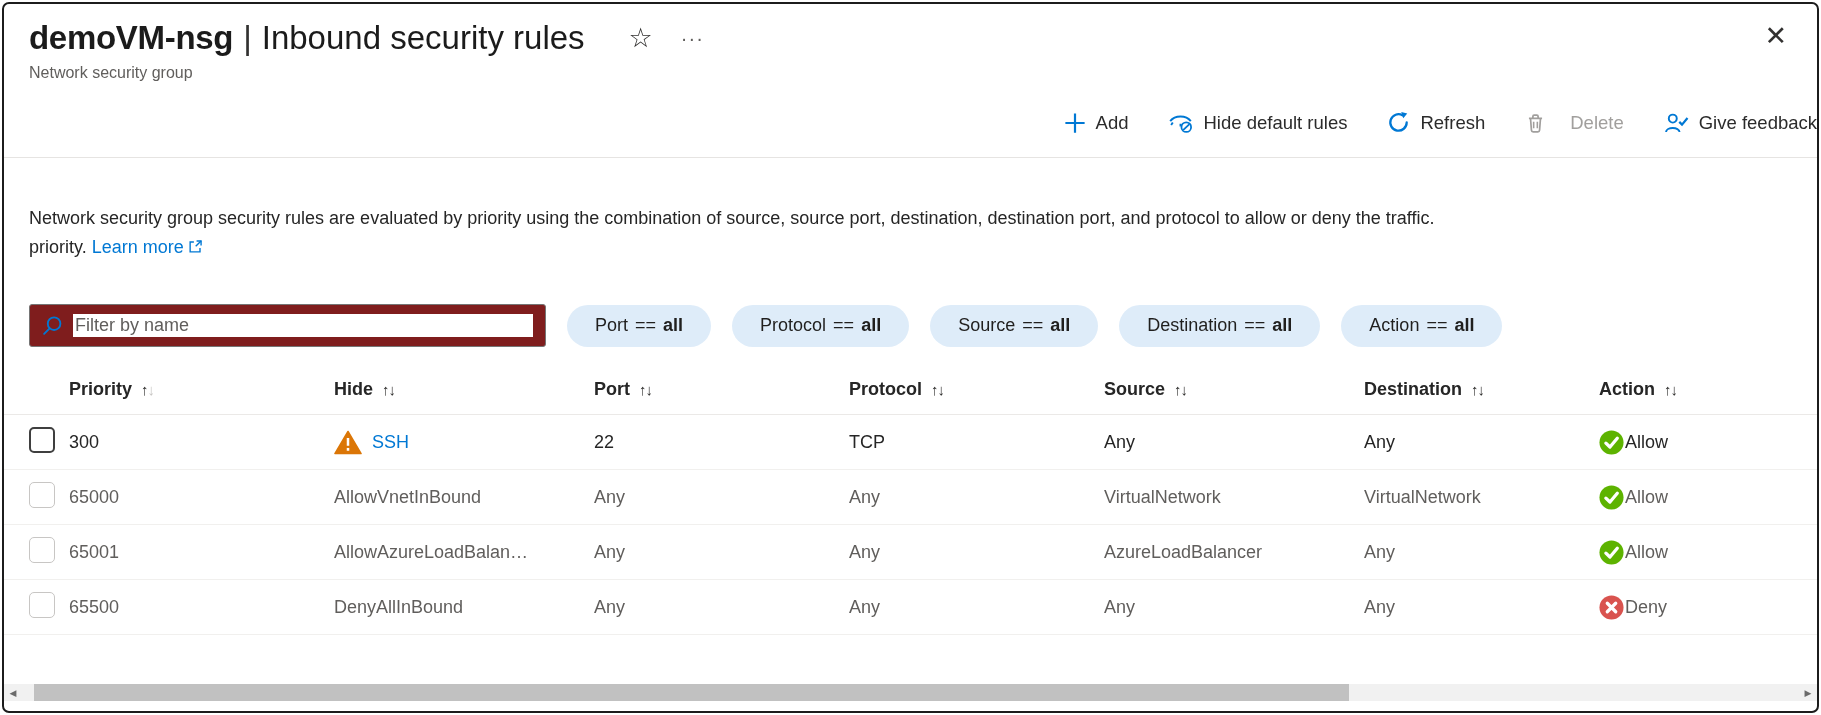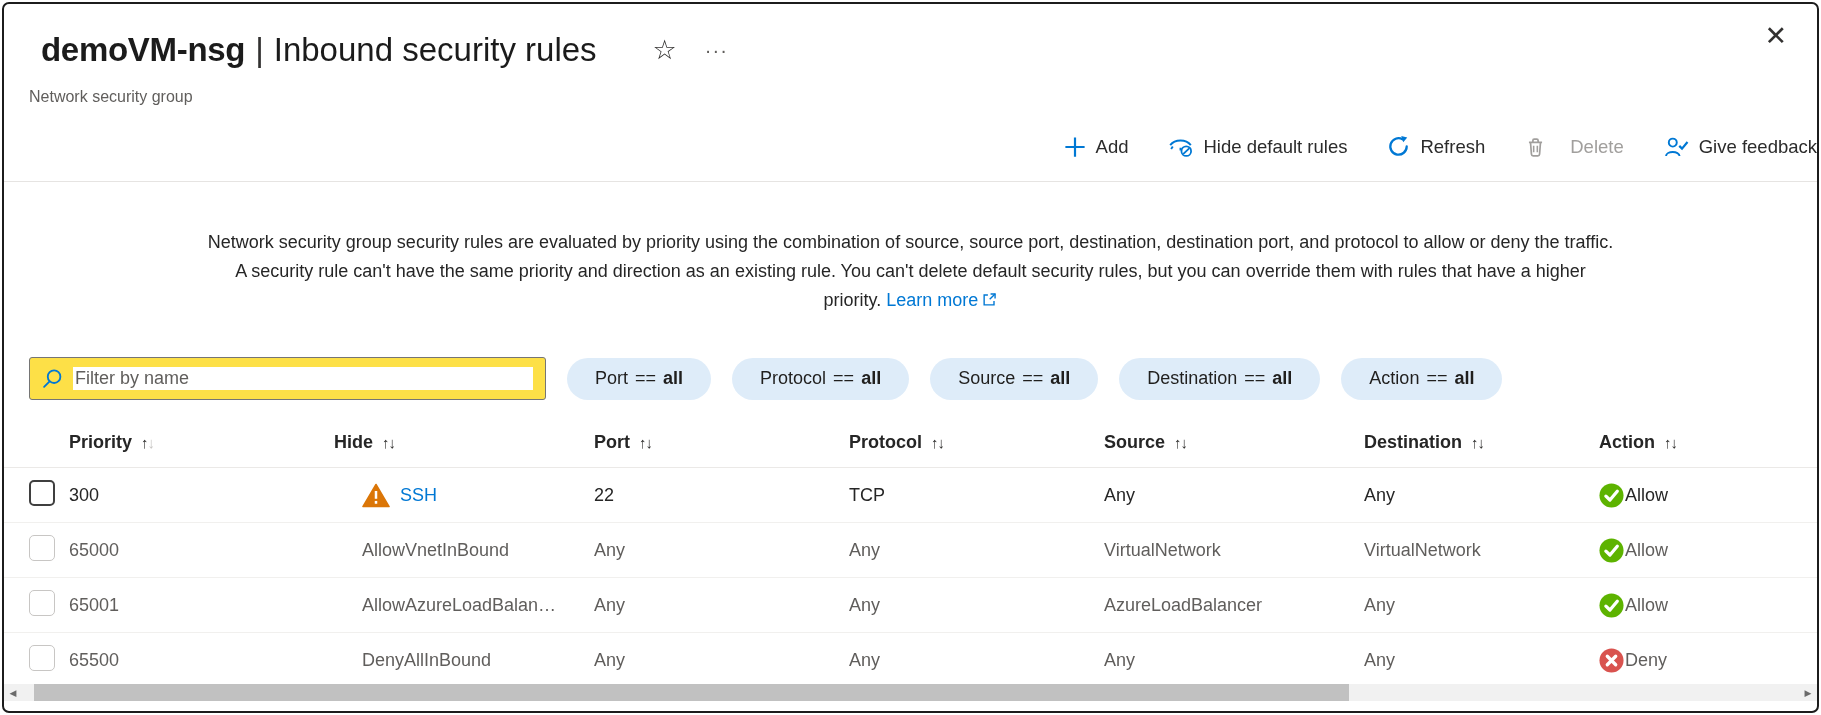--- a/index.html
+++ b/index.html
@@ -22,28 +22,28 @@
 
   
   .toolbar { display:flex; align-items:center; gap:40px; margin:25px 0 0 25px; height:31px;justify-content:flex-end; }
   .tb-btn { display:flex; align-items:center; gap:10px; background:none; border:none; padding:0;
             font-family:inherit; font-size:18.5px; color:#2b2b2b; cursor:pointer; }
   .tb-btn.disabled { color:#a19f9d; cursor:default;gap:24px; }
   .tb-icon { display:flex; align-items:center; }
   .divider { border-bottom:1px solid #e6e4e2; margin-top:19px; }
 
   
-  .description { margin:46px 25px 0 25px; font-size:18px; line-height:29px; color:#262626;text-align:center; }
+  .description { margin:46px 25px 0 25px; font-size:18px; line-height:29px; color:#262626; }
   .learn-more { color:#0078d4; text-decoration:none; cursor:pointer; }
   .ext-icon { margin-left:4px; vertical-align:-1px; }
 
   
   .filter-row { display:flex; align-items:center; margin:41px 0 0 25px; gap:21px; }
   .searchbox { width:517px; height:43px; border:1px solid #757575; border-radius:3px;
-               display:flex; align-items:center; padding:0 12px; gap:10px; background:#fde047; }
+               display:flex; align-items:center; padding:0 12px; gap:10px; background:#7f1d1d; }
   .searchbox input { border:none; outline:none; flex:1; font-size:18px; font-family:inherit; color:#323130; }
   .searchbox input::placeholder { color:#605e5c; opacity:1; }
   .pill { background:#deecf9; border:none; border-radius:22px; height:42px; padding:0 28px;
           display:flex; align-items:center; gap:7px; font-family:inherit; font-size:18px;
           color:#201f1e; cursor:pointer; }
   .pill .val { font-weight:700; }
 
   
   .table { margin-top:17px; }
   .grid { display:grid; grid-template-columns:40px 265px 260px 255px 255px 260px 235px 1fr;
@@ -51,39 +51,39 @@
   .thead { height:51px; font-size:18px; font-weight:700; color:#262626; border-bottom:1px solid #ebe9e7; }
   .th { display:flex; align-items:center; gap:9px; background:none; border:none; padding:0;
         font:inherit; color:inherit; cursor:pointer; }
   .sort { font-size:15px; font-weight:400; color:#323130; letter-spacing:-1px; }
   .sort .muted { color:#c8c6c4; }
   .trow { height:55px; font-size:18px; color:#605e5c; border-bottom:1px solid #f1f0ee; cursor:pointer; }
   .trow.emphasis { color:#262626; }
   .checkbox { width:26px; height:26px; border:1px solid #c8c6c4; border-radius:5px; background:#fff;
               display:inline-block; cursor:pointer; }
   .checkbox.cb-dark { border:2px solid #3f3f3f; }
-  .c-name { display:flex; align-items:center; gap:10px; overflow:hidden; white-space:nowrap;margin-left:28px; }
+  .c-name { display:flex; align-items:center; gap:10px; overflow:hidden; white-space:nowrap; }
   .name-link { color:#0078d4; text-decoration:none; cursor:pointer; }
   .c-action { display:flex; align-items:center; gap:1px; }
   .warn-icon, .status-icon { display:flex; align-items:center; }
 
   
   .scrollbar { position:absolute; left:0; right:0; bottom:10px; height:17px; display:flex; }
   .sb-arrow { width:18px; background:#f1f1f1; border:none; color:#6b6b6b; font-size:9px;
               display:flex; align-items:center; justify-content:center; padding:0; cursor:pointer; }
   .sb-track { flex:1; background:#f1f1f1; position:relative; }
   .sb-thumb { position:absolute; top:0; bottom:0; left:12px; width:1315px; background:#c1c1c1; cursor:grab; }
 </style>
 </head>
 <body>
 
 <div class="frame">
 
   <div class="title-row">
-    <h1 class="page-title" style="margin:12px;">
+    <h1 class="page-title" style="margin:0;">
       <span class="t-primary">demoVM-nsg</span><span class="t-sep">|</span><span class="t-secondary">Inbound security rules</span>
     </h1>
     <button class="iconbtn star-btn">
       <span>☆</span>
     </button>
     <button class="iconbtn more-btn">
       <span>···</span>
     </button>
     <button class="iconbtn close-btn">
       <span>✕</span>
@@ -138,21 +138,20 @@
           <path d="M11 7.2 L13 9.2 L17 4.4" fill="none" stroke="#0078d4" stroke-width="1.6"></path>
         </svg>
       </span>
       <span>Give feedback</span>
     </button>
   </div>
   <div class="divider"></div>
 
   <div class="description">
     <div>Network security group security rules are evaluated by priority using the combination of source, source port, destination, destination port, and protocol to allow or deny the traffic.</div>
-    <div>A security rule can't have the same priority and direction as an existing rule. You can't delete default security rules, but you can override them with rules that have a higher</div>
     <div>
       <span>priority.</span>
       <a class="learn-more">
         <span>Learn more</span><span class="ext-icon"><svg viewBox="0 0 14 14" width="15" height="15">
           <path d="M5.5 2.8 H2 V12 H11.2 V8.5" fill="none" stroke="#0078d4" stroke-width="1.3"></path>
           <path d="M8 1.8 H12.2 V6" fill="none" stroke="#0078d4" stroke-width="1.3"></path>
           <path d="M12.2 1.8 L7.2 6.8" stroke="#0078d4" stroke-width="1.3"></path>
         </svg></span>
       </a>
     </div>

